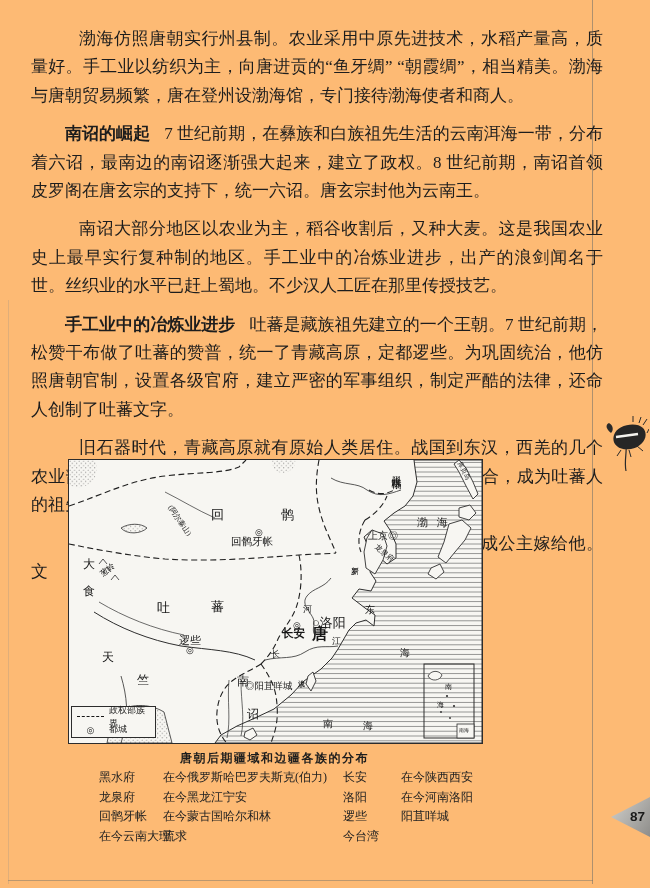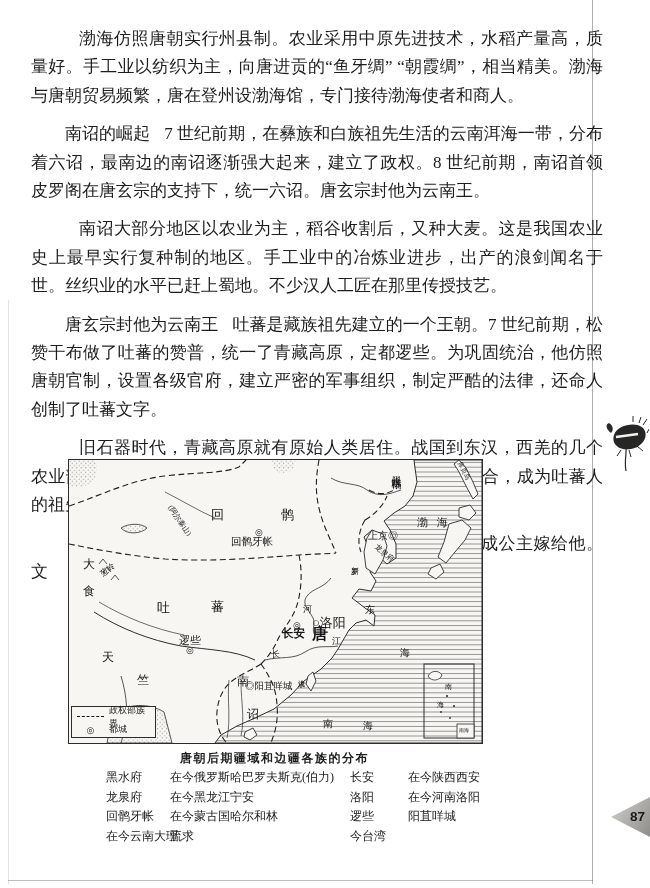--- a/index.html
+++ b/index.html
@@ -1,45 +1,45 @@
 <!DOCTYPE html>
 <html><head>
 <meta charset="utf-8">
 <style>
   html,body{margin:0;padding:0;}
   body{width:650px;height:888px;background:#e9e8e4;font-family:"Liberation Serif",serif;}
-  .page{position:relative;width:650px;height:888px;background:#ffffff;overflow:hidden;color:#1d1d1d;}
+  .page{position:relative;width:650px;height:888px;background:#fdba74;overflow:hidden;color:#1d1d1d;}
 
   
   .edge-right{position:absolute;left:592px;top:0;width:1px;height:884px;background:rgba(110,110,105,.55);}
   .edge-bottom{position:absolute;left:8px;top:880px;width:585px;height:1px;background:rgba(110,110,105,.45);}
   .edge-left{position:absolute;left:8px;top:300px;width:1px;height:584px;background:rgba(140,140,135,.25);}
 
   
   .bodytext{position:absolute;left:31px;top:25px;width:572px;font-size:17px;line-height:28.4px;text-align:justify;text-justify:inter-ideograph;}
   .bodytext p{margin:0;text-indent:2em;}
   .bodytext p+p{margin-top:10px;}
-  .lead{font-family:"Liberation Sans",sans-serif;font-weight:normal;margin-right:14px;margin-top:36px;}
+  .lead{font-family:"Liberation Sans",sans-serif;font-weight:bold;margin-right:14px;margin-top:36px;}
 
   
   .map{position:absolute;left:68px;top:459px;width:413px;height:283px;border:1.5px solid #2c2c2c;background:#f7f6f2;}
   .map svg{position:absolute;left:0;top:0;}
   .ml{position:absolute;white-space:nowrap;color:#161616;line-height:1;font-family:"Liberation Serif",serif;}
   .vert{writing-mode:vertical-rl;text-orientation:upright;letter-spacing:1px;}
   .legend{position:absolute;left:2px;top:246px;width:85px;height:32px;border:1px solid #2c2c2c;background:#f7f6f2;box-sizing:border-box;padding:3px 8px 0 5px;font-size:9px;}
   .legrow{display:flex;align-items:center;height:13px;gap:5px;}
   .dashline{width:27px;border-top:1.4px dashed #161616;flex:none;}
   .capsym{width:27px;text-align:center;flex:none;font-size:9px;}
 
   .caption{position:absolute;left:68px;top:750px;width:413px;text-align:center;font-size:12px;font-weight:600;letter-spacing:1.5px;}
 
   
   .gaz{position:absolute;left:99px;top:768px;font-size:12px;line-height:19.5px;color:#222;}
   .gazgrid{display:grid;grid-template-columns:64px 180px 58px 140px;}
-  .gazgrid span{white-space:nowrap;margin-left:7px;}
+  .gazgrid span{white-space:nowrap;}
 
   
   .flower{position:absolute;left:603px;top:414px;width:46px;height:58px;}
 
   
   .pagenum{position:absolute;left:611px;top:797px;width:39px;height:40px;background:linear-gradient(125deg,#d2d1cd,#8e8d8a);-webkit-clip-path:polygon(100% 0,0 50%,100% 100%);clip-path:polygon(100% 0,0 50%,100% 100%);}
   .pagenum span{position:absolute;right:5px;top:12px;font-size:13.5px;font-weight:bold;font-family:"Liberation Sans",sans-serif;color:#1a1a1a;}
 </style>
 </head>
 <body>
@@ -47,21 +47,21 @@
 <div class="page">
 
   <div class="edge-right"></div>
   <div class="edge-bottom"></div>
   <div class="edge-left"></div>
 
   <div class="bodytext">
     <p><span class="lead"></span><span>渤海仿照唐朝实行州县制。农业采用中原先进技术，水稻产量高，质量好。手工业以纺织为主，向唐进贡的“鱼牙绸” “朝霞绸”，相当精美。渤海与唐朝贸易频繁，唐在登州设渤海馆，专门接待渤海使者和商人。</span></p>
     <p><span class="lead">南诏的崛起</span><span>7 世纪前期，在彝族和白族祖先生活的云南洱海一带，分布着六诏，最南边的南诏逐渐强大起来，建立了政权。8 世纪前期，南诏首领皮罗阁在唐玄宗的支持下，统一六诏。唐玄宗封他为云南王。</span></p>
     <p><span class="lead"></span><span>南诏大部分地区以农业为主，稻谷收割后，又种大麦。这是我国农业史上最早实行复种制的地区。手工业中的冶炼业进步，出产的浪剑闻名于世。丝织业的水平已赶上蜀地。不少汉人工匠在那里传授技艺。</span></p>
-    <p><span class="lead">唐玄宗封他为云南王</span><span>吐蕃是藏族祖先建立的一个王朝。7 世纪前期，松赞干布做了吐蕃的赞普，统一了青藏高原，定都逻些。为巩固统治，他仿照唐朝官制，设置各级官府，建立严密的军事组织，制定严酷的法律，还命人创制了吐蕃文字。</span></p>
+    <p><span class="lead">手工业中的冶炼业进步</span><span>吐蕃是藏族祖先建立的一个王朝。7 世纪前期，松赞干布做了吐蕃的赞普，统一了青藏高原，定都逻些。为巩固统治，他仿照唐朝官制，设置各级官府，建立严密的军事组织，制定严酷的法律，还命人创制了吐蕃文字。</span></p>
     <p><span class="lead"></span><span>旧石器时代，青藏高原就有原始人类居住。战国到东汉，西羌的几个农业部落陆续进入西藏地区，逐步与当地游牧和狩猎部落融合，成为吐蕃人的祖先。</span></p>
     <p><span class="lead"></span><span>贞观时期，松赞干布多次遣使向唐求婚。唐太宗把文成公主嫁给他。文</span></p>
   </div>
 
   <svg class="flower" viewBox="0 0 46 56">
     <path d="M23,56 C21,46 24,38 23,30" stroke="#2a2a2a" stroke-width="1.2" fill="none"></path>
     <path d="M11,20 C14,10 33,6 40,13 C47,21 39,32 28,34 C16,36 8,29 11,20 Z" fill="#262626"></path>
     <path d="M13,22 L35,19" stroke="#f3f2ee" stroke-width="2.4" fill="none"></path>
     <path d="M8,18 C3,14 2,10 6,8 C10,10 11,15 8,18 Z" fill="#2a2a2a"></path>
     <path d="M40,10 L44,4 M36,8 L38,2 M30,7 L30,1 M44,18 L46,14" stroke="#2a2a2a" stroke-width="1" fill="none"></path>

